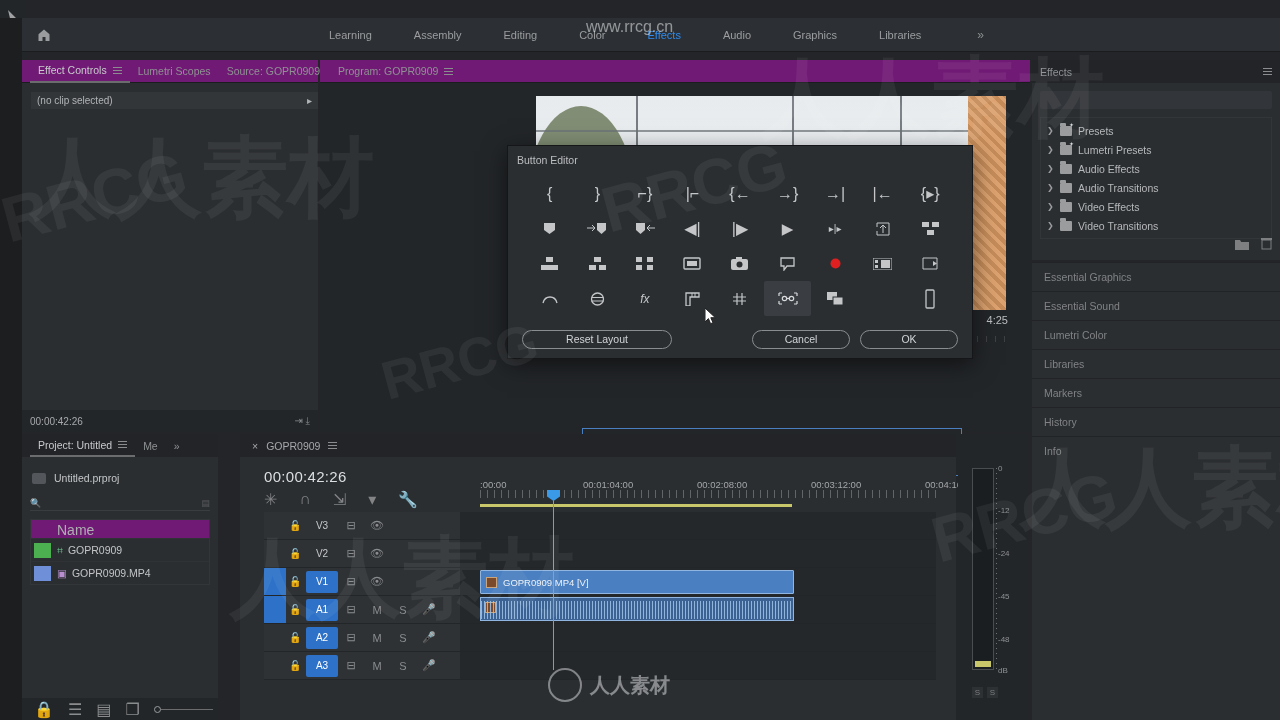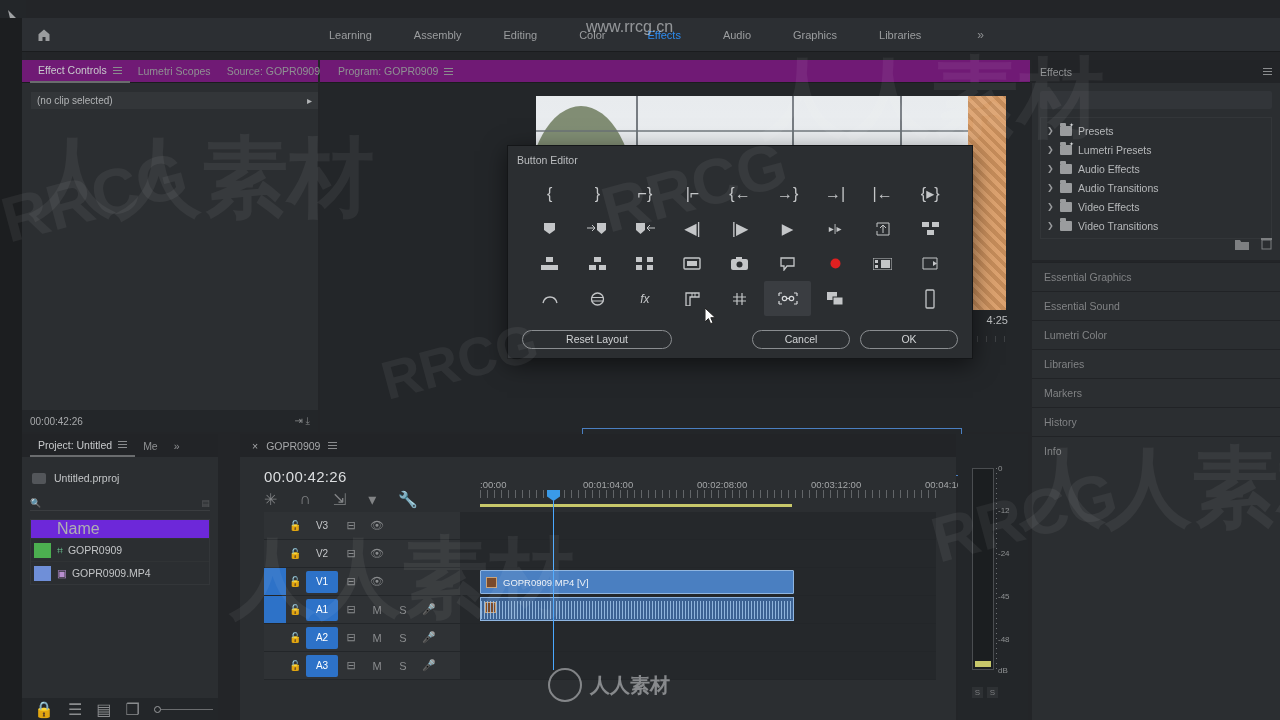--- a/index.html
+++ b/index.html
@@ -129,22 +129,22 @@
 
   
   #project { left: 22px; top: 434px; width: 196px; height: 286px; }
   .pj-tabs { height: 23px; background: #222427; display: flex; align-items: center; padding-left: 8px; }
   .pj-bin { height: 22px; display: flex; align-items: center; gap: 8px; padding-left: 10px;
      font-size: 10.5px; color: #c4c6c8; margin-top: 10px; }
   .bin-ico { width: 14px; height: 11px; background: #53565a; border-radius: 2px; }
   .pj-search { margin: 6px 8px 0 8px; height: 16px; border-bottom: 1px solid #3a3d40;
      display:flex; align-items:center; justify-content: space-between; color:#818385; font-size:9px;}
   .pj-table { margin: 8px 8px 0 8px; border: 1px solid #333639; }
-  .pj-hdr { height: 18px; background: #6d28d9; display:flex; align-items:flex-end;
-     font-size: 16px; color: #aeb0b2; }
+  .pj-hdr { height: 18px; background: #701a75; display:flex; align-items:flex-end;
+     font-size: 14px; color: #aeb0b2; }
   .pj-row { height: 23px; display: flex; align-items: center; border-top: 1px solid #303335;
      font-size: 10.5px; color: #c2c4c6; }
   .swatch { width: 17px; height: 15px; margin: 0 6px 0 3px; }
   .pj-foot { position: absolute; left: 0; right: 0; bottom: 0; height: 22px; background: #232629;
      display: flex; align-items: center; gap: 14px; padding-left: 12px; }
 
   
   #tools { left: 212px; top: 456px; width: 26px; height: 214px; background: #232629;
      display: flex; flex-direction: column; align-items: center; gap: 0; padding-top: 4px; }
   .tool { width: 24px; height: 26px; display:flex; align-items:center; justify-content:center; color:#9fa1a3; }

